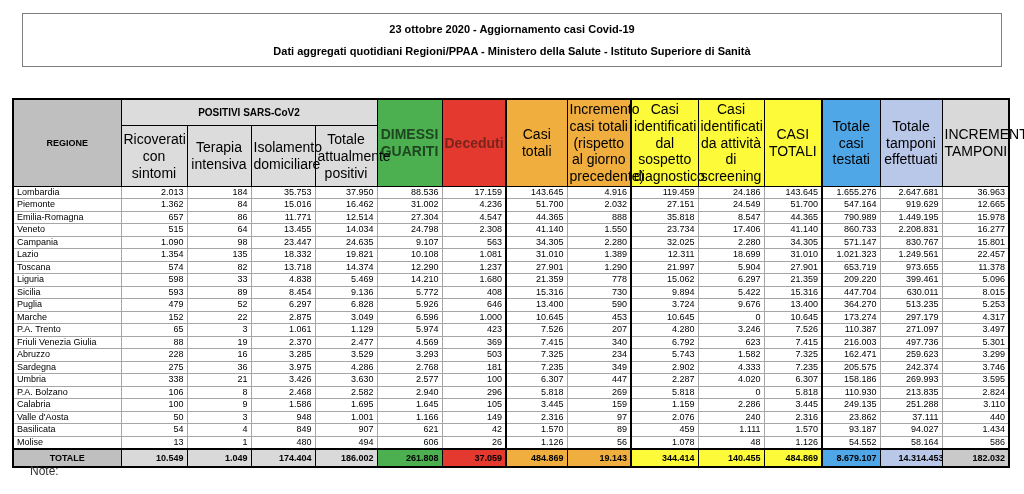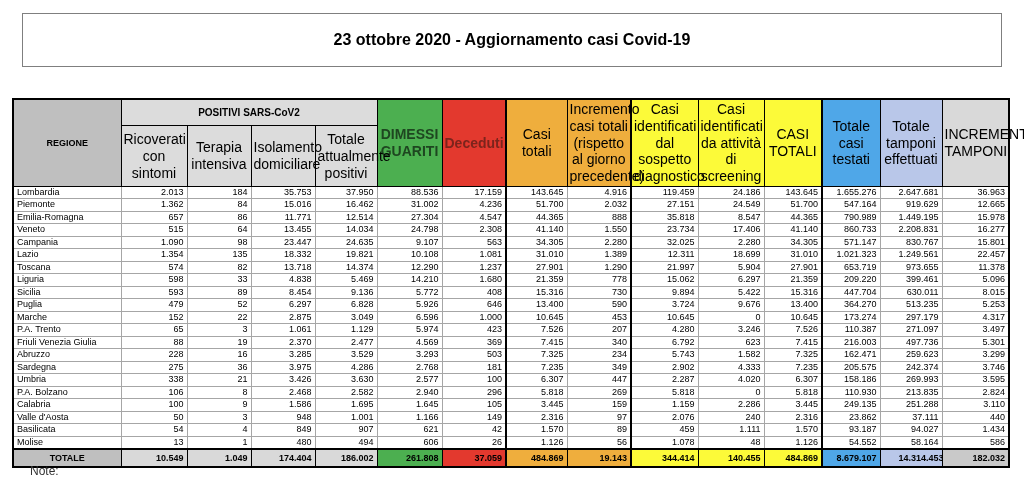--- a/index.html
+++ b/index.html
@@ -7,21 +7,21 @@
     width:1024px; height:494px; background:#ffffff;
     font-family:"Liberation Sans", sans-serif; position:relative;
     color:#000;
   }
   .title-box {
     position:absolute; left:22px; top:13px; width:978px; height:52px;
     border:1px solid #7f7f7f; background:#fff;
     display:flex; flex-direction:column; justify-content:space-evenly;
     text-align:center;
   }
-  .title-box p { margin:0; font-size:16px; font-weight:bold; }
+  .title-box p { margin:0; font-size:11px; font-weight:bold; }
 
   table.covid {
     position:absolute; left:12px; top:98px; width:996px;
     border-collapse:collapse; table-layout:fixed;
     border:2px solid #000;
   }
   th {
     border:1px solid #000; font-size:14px; font-weight:normal;
     padding:1px 2px; line-height:1.2; text-align:center; vertical-align:middle;
   }
@@ -58,20 +58,21 @@
   .t-peri   { background:var(--periwinkle);padding-left:18px; }
   .t-lgray  { background:#C9C9C9; }
 
   .note { position:absolute; left:30px; top:464px; font-size:12px; color:#333; }
 </style>
 </head>
 <body>
 
 <div class="title-box">
   <p>23 ottobre 2020 - Aggiornamento casi Covid-19</p>
+  <p>Dati aggregati quotidiani Regioni/PPAA - Ministero della Salute - Istituto Superiore di Sanità</p>
 </div>
 
 <table class="covid">
   <colgroup>
     <col style="width:108px">
       <col style="width:66px">
       <col style="width:64px">
     <col style="width:64px">
       <col style="width:62px">
       <col style="width:65px">

